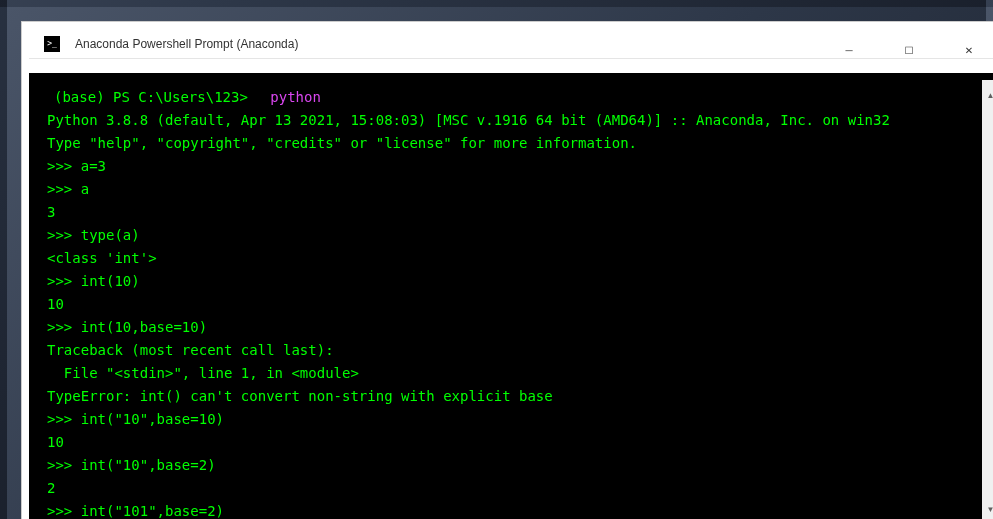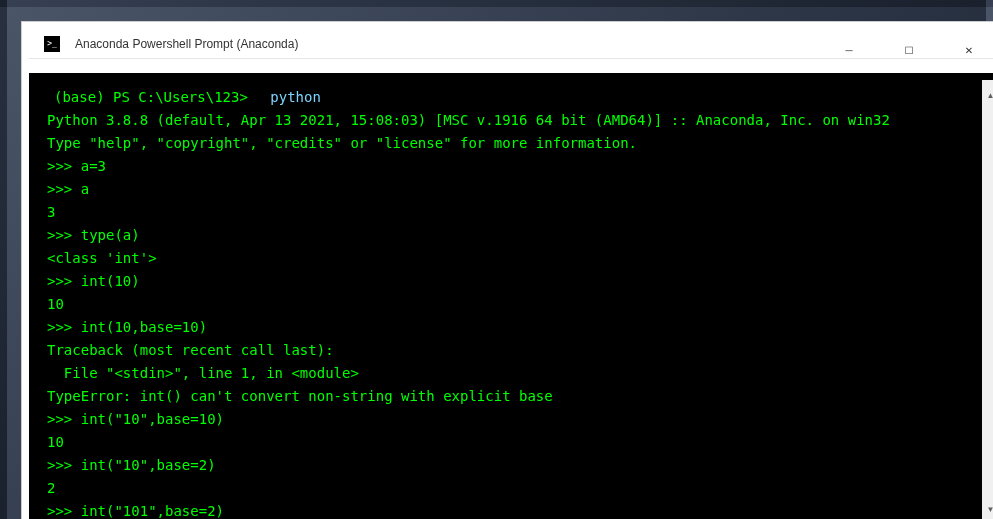--- a/index.html
+++ b/index.html
@@ -106,21 +106,21 @@
     .scrollbar-thumb {
       position: absolute;
       top: 0;
       left: 2px;
       right: 2px;
       height: 95%;
       background: #cdcdcd;
       cursor: pointer;
     }
     .prompt-white {
-      color: #7dd3fc;
+      color: #d946ef;
     }
     .line {
       display: block;
     }
   </style>
 </head>
 <body>
 
 <div class="window">
   <div class="titlebar">

